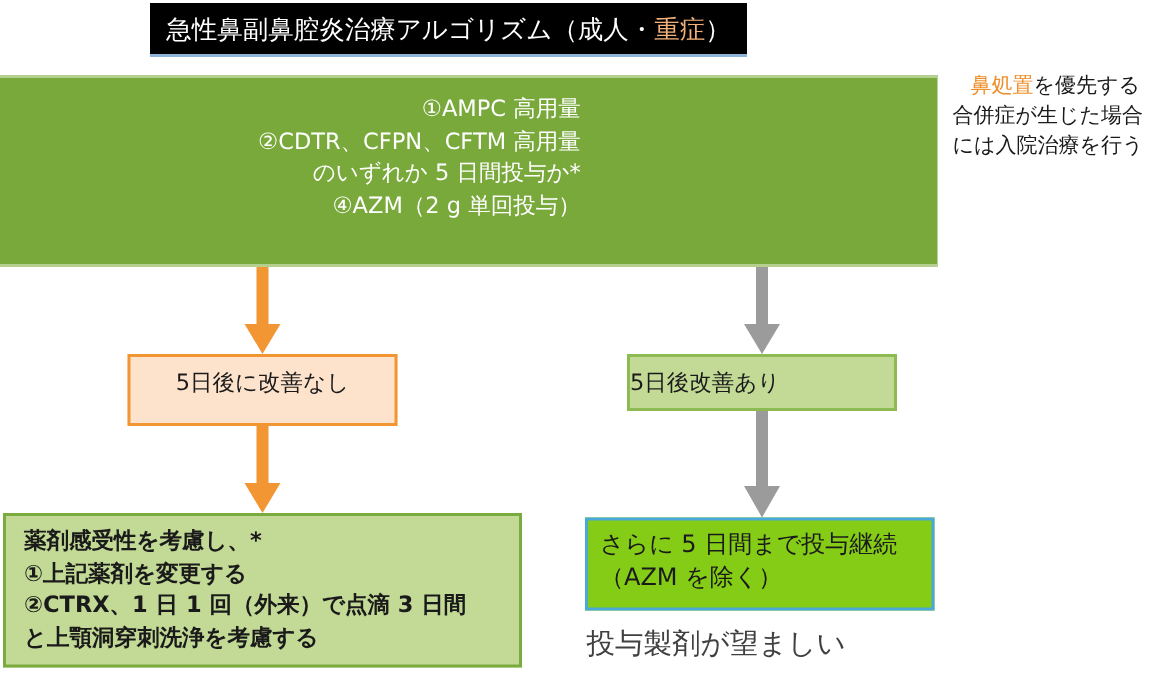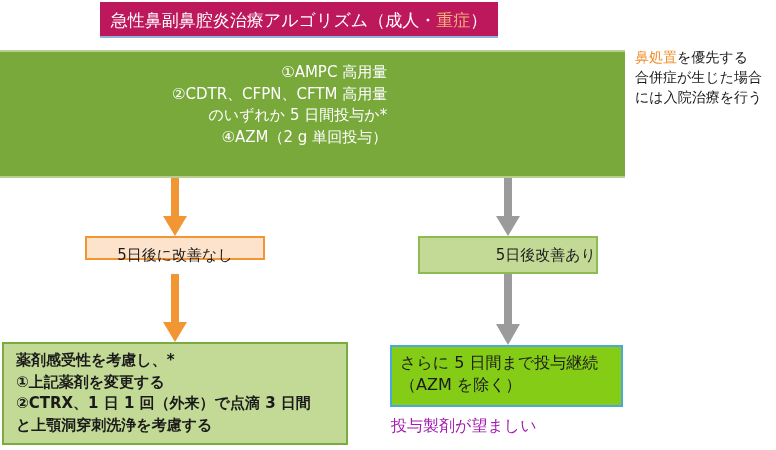--- a/index.html
+++ b/index.html
@@ -3,56 +3,56 @@
   <meta charset="utf-8">
   <style>
     html, body { margin: 0; padding: 0; }
     body {
       width: 776px; height: 450px; position: relative; background: #ffffff;
       font-family: "DejaVu Sans", "Liberation Sans", sans-serif; overflow: hidden;
       color: #1a1a1a;
     }
     .abs { position: absolute; }
     .title-box {
-      left: 100px; top: 2px; width: 398px; height: 36px; background: #be185d;
+      left: 100px; top: 2px; width: 398px; height: 36px; background: #000000;
       color: #ffffff; font-size: 17px; line-height: 36px; text-align: center;
       box-sizing: border-box; border-bottom: 2px solid #8fb4dc;
     }
     .title-accent { color: #f2b27a; }
     .main-box {
       left: 0; top: 50px; width: 625px; height: 128px; background: #79a83b;
       border-top: 2px solid #b5cf8e; border-bottom: 2px solid #b5cf8e; box-sizing: border-box;
       color: #ffffff; font-size: 15px;
     }
     .main-lines { position: absolute; left: 172px; top: 10px; line-height: 21.5px; white-space: nowrap; text-align: right; }
     .side-note {
       left: 635px; top: 47px; font-size: 14px; line-height: 20px; color: #1a1a1a; white-space: nowrap;
     }
-    .side-accent { color: #ef8f2b; }
+    .side-accent { color: #ef8f2b; margin-left: 12px; }
     .box-no {
-      left: 85px; top: 236px; width: 180px; height: 24px; background: #fde3cc;
+      left: 85px; top: 236px; width: 180px; height: 48px; background: #fde3cc;
       border: 2px solid #f29634; box-sizing: border-box; font-size: 15px;
       line-height: 34px; text-align: center;
     }
     .box-yes {
       left: 418px; top: 236px; width: 180px; height: 38px; background: #c3da96;
       border: 2px solid #8dbb52; box-sizing: border-box; font-size: 15px;
-      line-height: 34px; text-align: right;
+      line-height: 34px; text-align: left;
     }
     .box-bottom-left {
       left: 2px; top: 342px; width: 346px; height: 103px; background: #c3da96;
       border: 2px solid #7aab3e; box-sizing: border-box; font-size: 15px;
       line-height: 21.5px; padding: 6px 0 0 12px; white-space: nowrap; font-weight: bold;
     }
     .box-bottom-right {
       left: 390px; top: 345px; width: 233px; height: 62px; background: #84cc16;
       border: 2px solid #4aa9d6; box-sizing: border-box; font-size: 16px;
       line-height: 22px; padding: 5px 0 0 8px; white-space: nowrap;
     }
-    .footnote { left: 391px; top: 416px; font-size: 16px; color: #a21caf; white-space: nowrap; }
+    .footnote { left: 391px; top: 416px; font-size: 19px; color: #404040; white-space: nowrap; }
     svg.arrows { position: absolute; left: 0; top: 0; }
   </style>
 </head>
 <body>
 
 <svg class="arrows" width="776" height="450">
   <g>
     <rect x="171" y="178" width="8" height="40" fill="#f29634"></rect>
     <polygon points="163,216 187,216 175,236" fill="#f29634"></polygon>
   </g>

